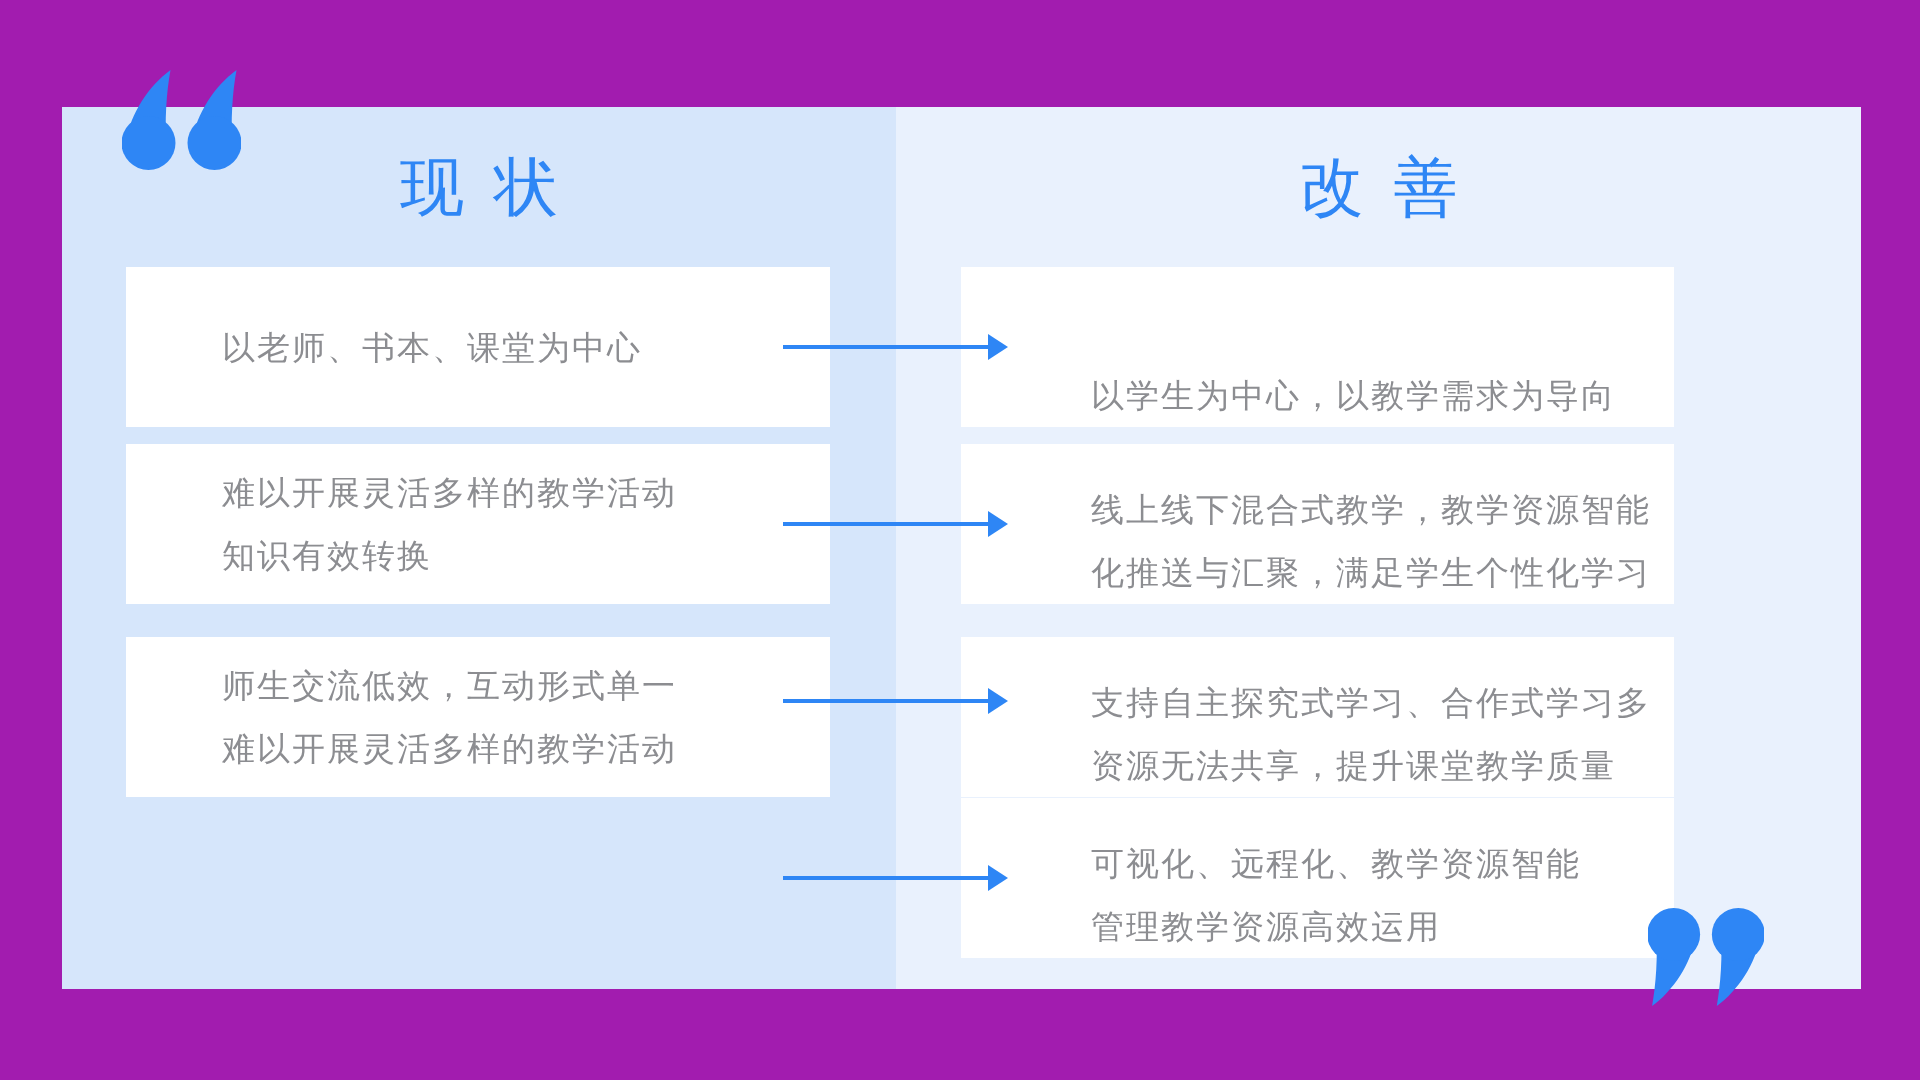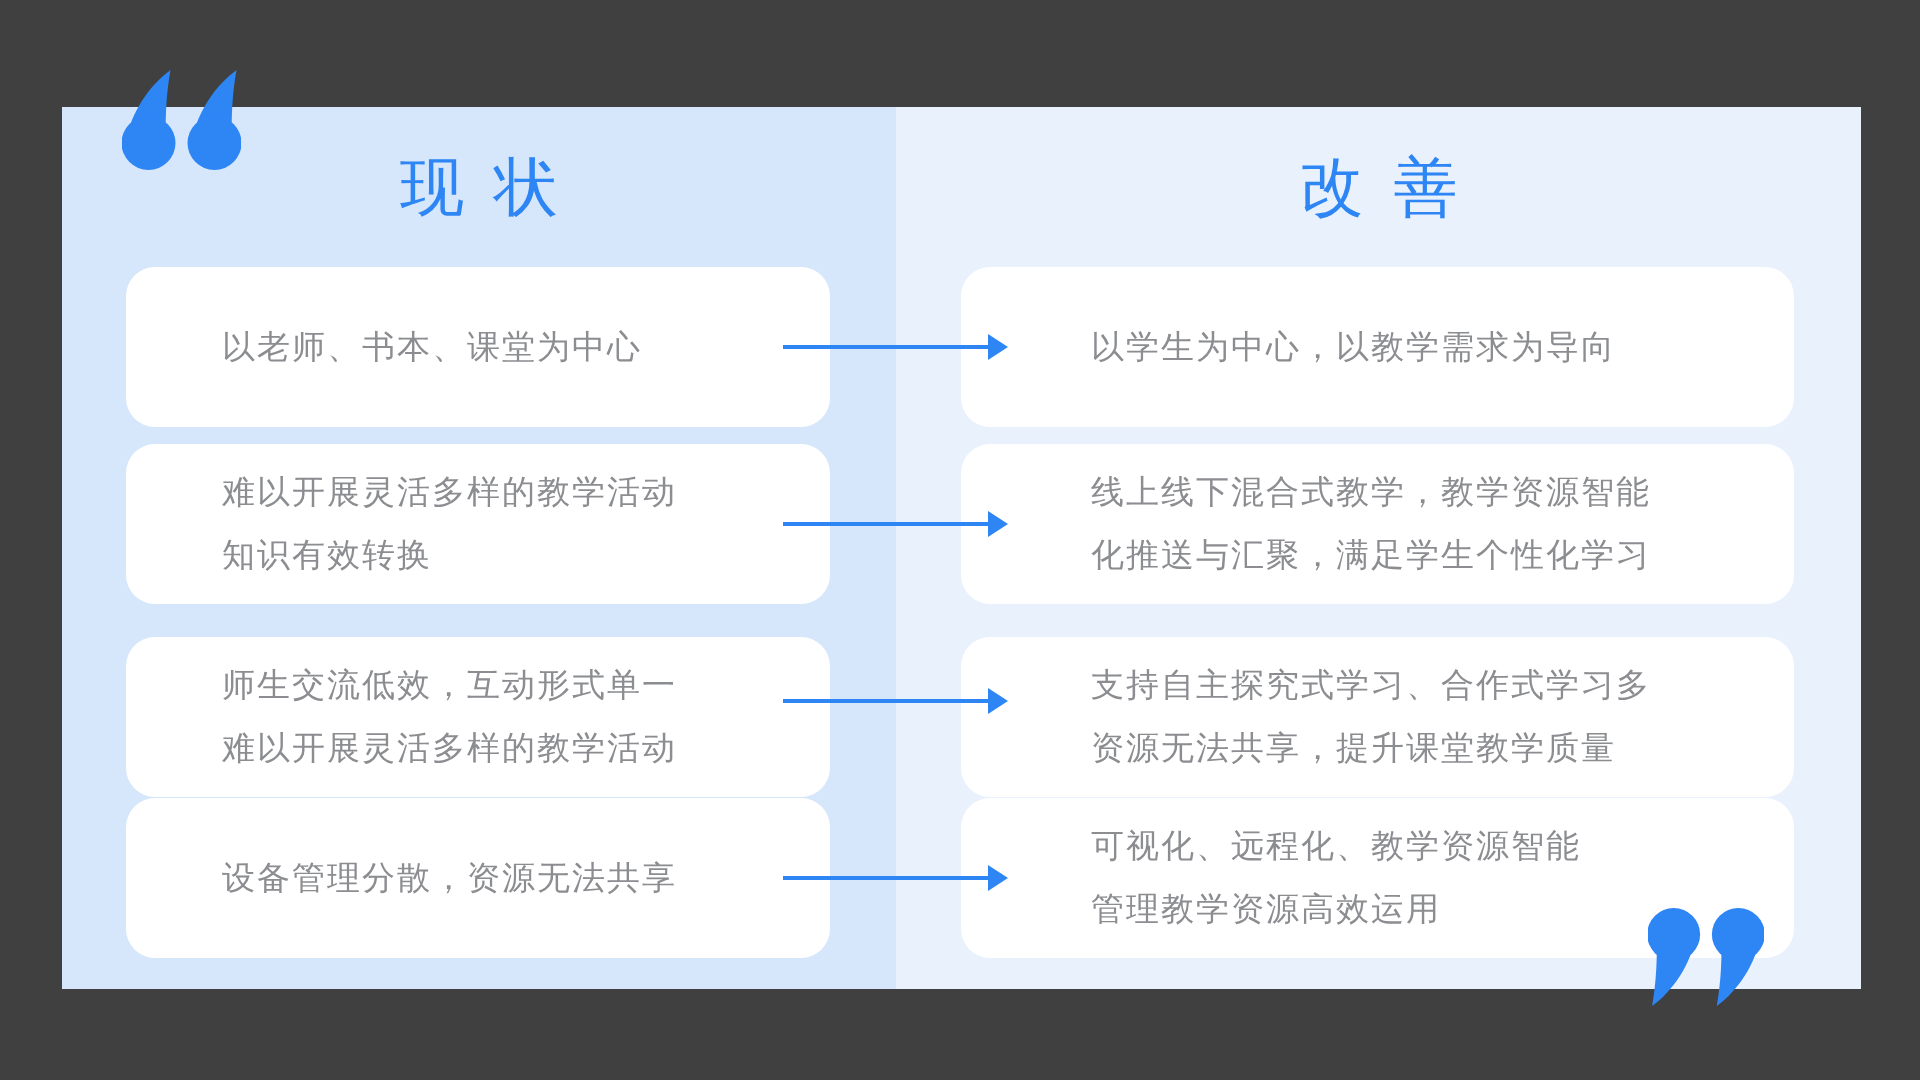--- a/index.html
+++ b/index.html
@@ -5,36 +5,36 @@
   :root{
     --accent:#2e86f5;
     --left-panel:#d6e6fb;
     --right-panel:#e9f1fd;
     --card:#ffffff;
     --text:#8c8d91;
   }
   *{margin:0;padding:0;box-sizing:border-box;}
   html,body{width:1920px;height:1080px;background:#ffffff;
     font-family:"Liberation Sans", sans-serif;}
-  .stage{position:relative;width:1920px;height:1080px;overflow:hidden;background:#404040;font-family:Liberation Serif, serif;}
+  .stage{position:relative;width:1920px;height:1080px;overflow:hidden;background:#a21caf;}
 
   .panel{position:absolute;top:107px;height:882px;}
   .panel-left{left:62px;width:834px;background:var(--left-panel);}
   .panel-right{left:896px;width:965px;background:var(--right-panel);}
 
   .panel-title{height:160px;display:flex;align-items:center;justify-content:center;
     color:var(--accent);font-size:64px;letter-spacing:30px;padding-left:30px;
     font-weight:400;}
 
   .card{position:absolute;height:160px;background:var(--card);
     display:flex;flex-direction:column;justify-content:center;
-    color:var(--text);font-size:33px;letter-spacing:2px;border-radius:29px;}
+    color:var(--text);font-size:33px;letter-spacing:2px;}
   .card .line{line-height:63px;white-space:nowrap;}
   .card-left{left:126px;width:704px;padding-left:96px;}
-  .card-right{left:961px;width:833px;padding-left:130px;}
+  .card-right{left:961px;width:713px;padding-left:130px;justify-content:flex-end;}
   .row-1{top:267px;}
   .row-2{top:444px;}
   .row-3{top:637px;}
   .row-4{top:798px;}
 
   .arrow{position:absolute;left:783px;width:225px;height:28px;z-index:5;}
   .arrow .shaft{position:absolute;left:0;right:16px;top:12px;height:4px;background:var(--accent);}
   .arrow .head{position:absolute;right:0;top:1px;width:0;height:0;
     border-left:20px solid var(--accent);
     border-top:13px solid transparent;border-bottom:13px solid transparent;}
@@ -64,23 +64,20 @@
   <div class="card card-left row-1">
     <div class="line">以老师、书本、课堂为中心</div>
   </div>
   <div class="card card-left row-2">
     <div class="line">难以开展灵活多样的教学活动</div>
     <div class="line">知识有效转换</div>
   </div>
   <div class="card card-left row-3">
     <div class="line">师生交流低效，互动形式单一</div>
     <div class="line">难以开展灵活多样的教学活动</div>
-  </div>
-  <div class="card card-left row-4">
-    <div class="line">设备管理分散，资源无法共享</div>
   </div>
 
   <div class="card card-right row-1">
     <div class="line">以学生为中心，以教学需求为导向</div>
   </div>
   <div class="card card-right row-2">
     <div class="line">线上线下混合式教学，教学资源智能</div>
     <div class="line">化推送与汇聚，满足学生个性化学习</div>
   </div>
   <div class="card card-right row-3">

